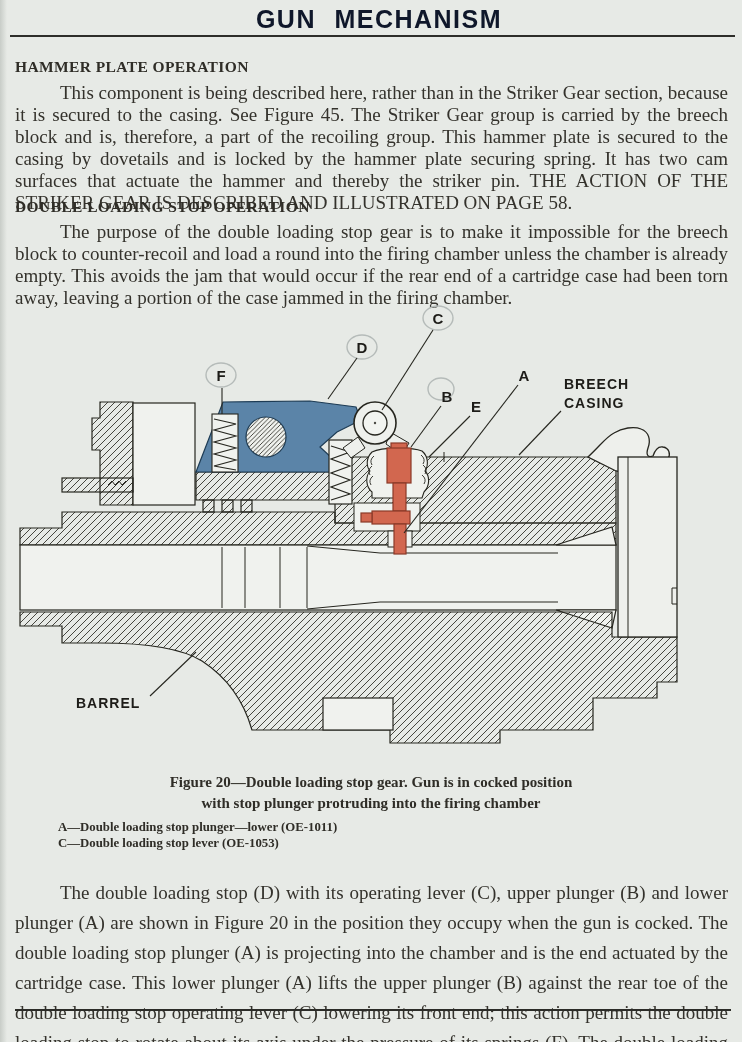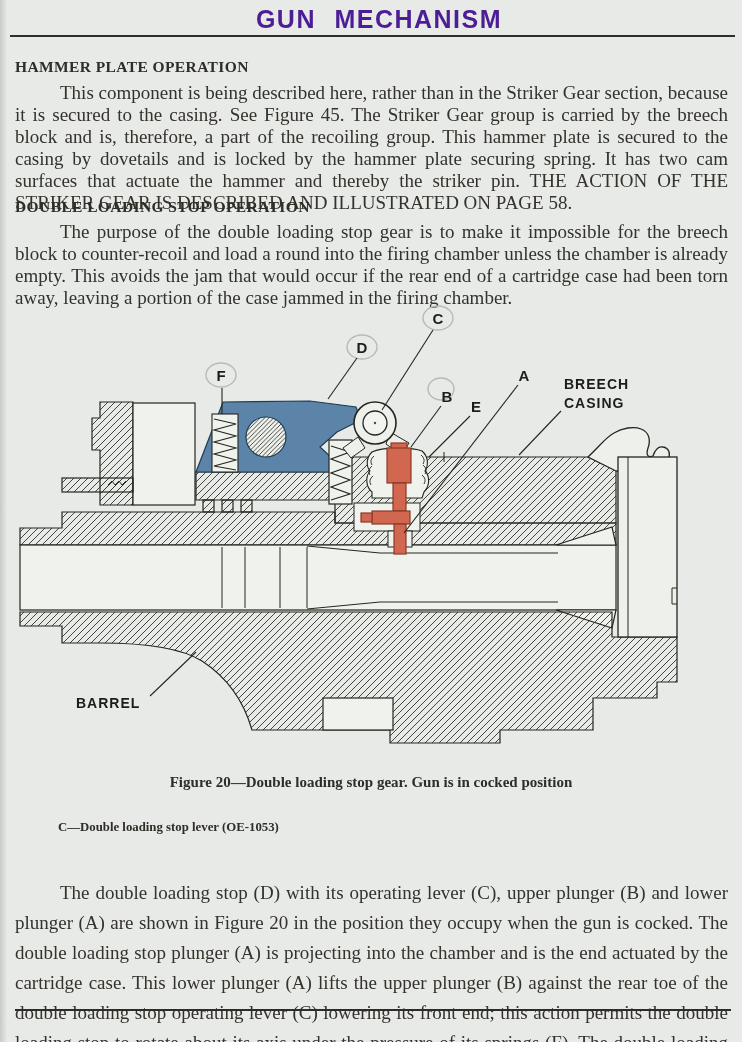--- a/index.html
+++ b/index.html
@@ -9,21 +9,21 @@
     font-family:"Liberation Serif",serif;
   }
   .page::before{
     content:"";position:absolute;left:0;top:0;bottom:0;width:7px;
     background:linear-gradient(90deg,rgba(90,100,92,.22),rgba(90,100,92,0));
     pointer-events:none;
   }
   .title{
     position:absolute;top:5px;left:16px;right:0;text-align:center;
     font-family:"Liberation Sans",sans-serif;font-weight:bold;
-    font-size:25px;letter-spacing:1.5px;word-spacing:10px;color:#4c1d95;
+    font-size:25px;letter-spacing:1.5px;word-spacing:10px;color:#0f172a;
   }
   .rule{position:absolute;top:35px;left:10px;right:7px;border-top:2.5px solid #2e2e2a;}
   .sec-head{
     position:absolute;left:15px;font-weight:bold;font-size:15.5px;
     letter-spacing:.4px;color:#2f2d27;text-align:right;
   }
   .para{
     position:absolute;left:15px;width:713px;font-size:19px;line-height:22px;
     text-align:justify;text-indent:45px;color:#34322c;
   }
@@ -198,24 +198,26 @@
       <text class="lbl" x="476" y="112">E</text>
       <text class="lbl" x="524" y="81">A</text>
     </g>
     <text class="lbl-sm" x="564" y="89">BREECH</text>
     <text class="lbl-sm" x="564" y="108">CASING</text>
     <text class="lbl-sm" x="76" y="408">BARREL</text>
   </svg>
 
   <div class="caption">
     <div>Figure 20—Double loading stop gear. Gun is in cocked position</div>
+    <div>with stop plunger protruding into the firing chamber</div>
   </div>
 
   <div class="legend">
     <div class="col-left">
+      <div>A—Double loading stop plunger—lower (OE-1011)</div>
       <div>C—Double loading stop lever (OE-1053)</div>
     </div>
   </div>
 
   <div class="para closing">The double loading stop (D) with its operating lever (C), upper plunger (B) and lower plunger (A) are shown in Figure 20 in the position they occupy when the gun is cocked. The double loading stop plunger (A) is projecting into the chamber and is the end actuated by the cartridge case. This lower plunger (A) lifts the upper plunger (B) against the rear toe of the double loading stop operating lever (C) lowering its front end; this action permits the double loading stop to rotate about its axis under the pressure of its springs (F). The double loading stop (D) acts as a catch to hold the bolt mass to the rear.</div>
 
   <div class="foot-rule"></div>
   <div class="footer">
     <span>PAGE 34</span>
     <span>CHAPTER 3</span>

